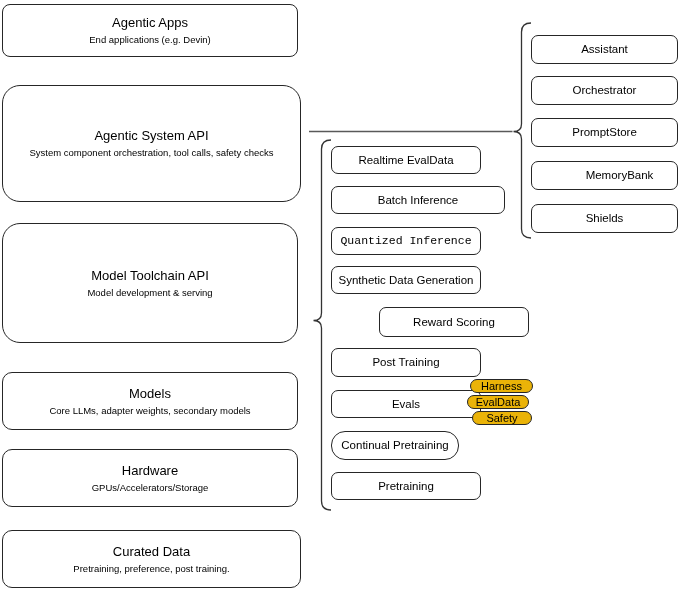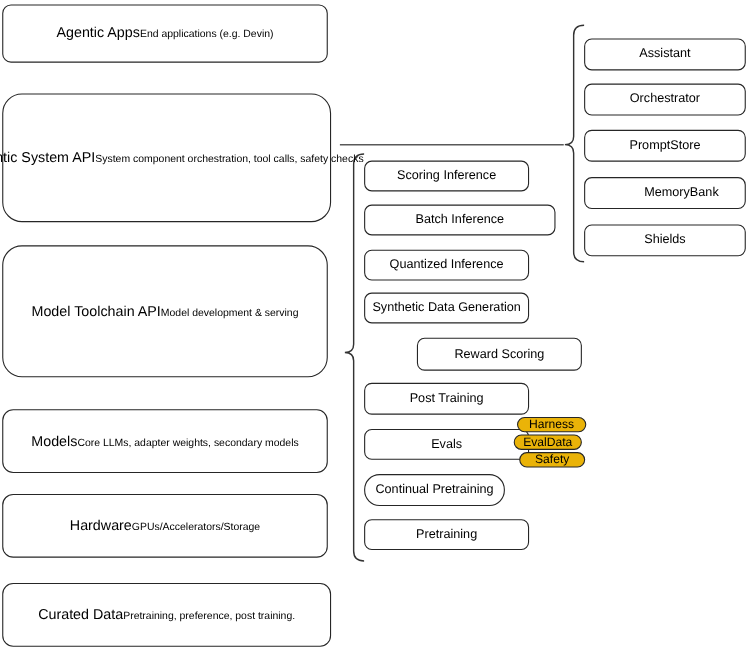--- a/index.html
+++ b/index.html
@@ -24,21 +24,21 @@
     height: 591px;
     z-index: 1;
     pointer-events: none;
   }
   .node {
     position: absolute;
     background: #ffffff;
     border: 1px solid #262626;
     box-sizing: border-box;
     display: flex;
-    flex-direction: row;
+    flex-direction: column;
     align-items: center;
     justify-content: center;
     z-index: 2;
   }
   .node .title {
     font-size: 13px;
     line-height: 1.25;
     color: #000;
     white-space: nowrap;
   }
@@ -105,26 +105,26 @@
     <div class="title">Hardware</div>
     <div class="sub">GPUs/Accelerators/Storage</div>
   </div>
 
   <div class="node" style="left:2px; top:530px; width:299px; height:58px; border-radius:10px;">
     <div class="title">Curated Data</div>
     <div class="sub">Pretraining, preference, post training.</div>
   </div>
 
   <div class="node" style="left:331px; top:146px; width:150px; height:28px; border-radius:7px;">
-    <div class="label">Scoring Inference</div>
+    <div class="label">Realtime EvalData</div>
   </div>
   <div class="node" style="left:331px; top:186px; width:174px; height:28px; border-radius:7px;">
     <div class="label">Batch Inference</div>
   </div>
-  <div class="node" style="left:331px; top:227px; width:150px; height:28px; border-radius:7px;">
+  <div class="node" style="left:331px; top:227px; width:150px; height:28px; border-radius:7px;font-family:Liberation Mono, monospace;">
     <div class="label">Quantized Inference</div>
   </div>
   <div class="node" style="left:331px; top:266px; width:150px; height:28px; border-radius:7px;">
     <div class="label">Synthetic Data Generation</div>
   </div>
   <div class="node" style="left:331px; top:307px; width:150px; height:30px; border-radius:7px;margin-left:48px;">
     <div class="label">Reward Scoring</div>
   </div>
   <div class="node" style="left:331px; top:348px; width:150px; height:29px; border-radius:7px;">
     <div class="label">Post Training</div>

